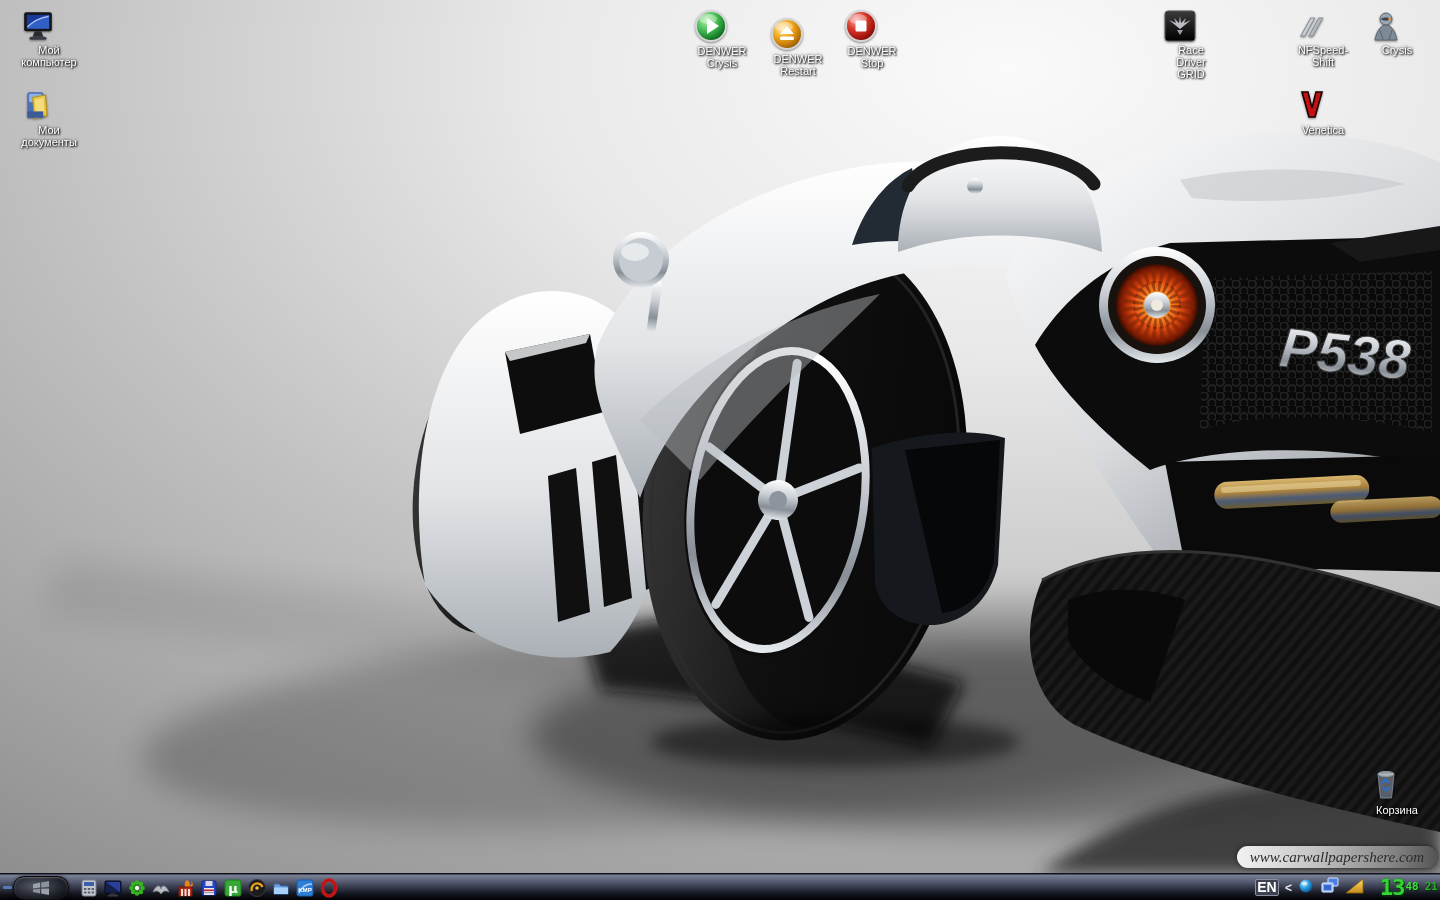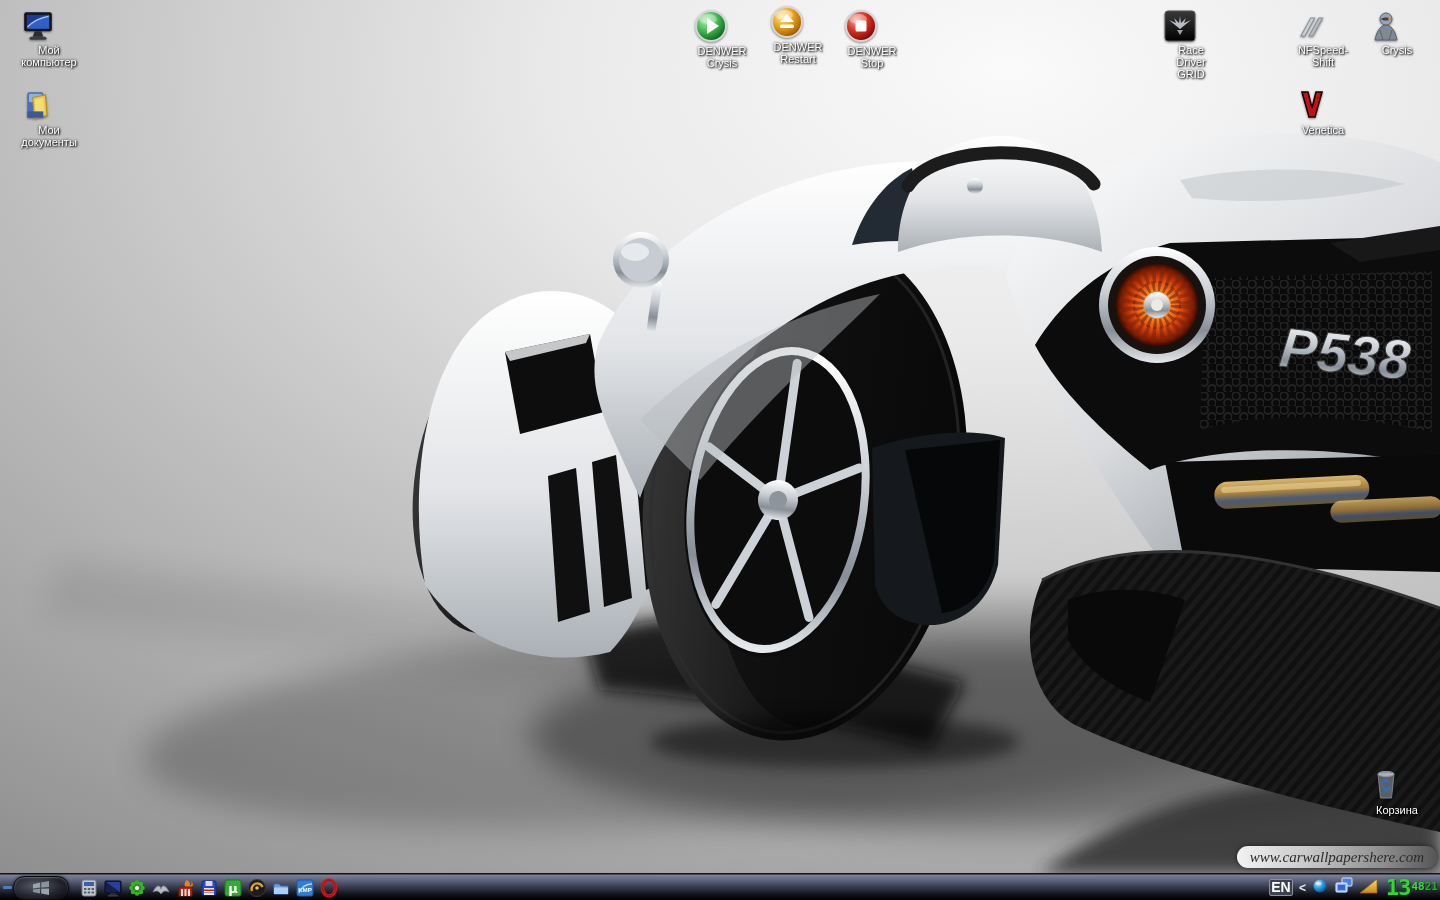--- a/index.html
+++ b/index.html
@@ -27,25 +27,25 @@
   #start-orb{position:absolute;left:13px;top:2px;width:54px;height:22px;border-radius:11px;
     background:radial-gradient(ellipse at 40% 40%,#565a68 0%,#23252e 55%,#04050a 100%);
     border:1px solid #0a0c12;box-shadow:inset 0 1px 2px rgba(255,255,255,.28),0 0 3px rgba(0,0,0,.6);
     display:flex;align-items:center;justify-content:center;}
   #quicklaunch{position:absolute;left:78px;top:0;height:27px;display:flex;align-items:center;gap:2px;}
   .ql{width:22px;height:22px;display:flex;align-items:center;justify-content:center;}
   #tray{position:absolute;right:2px;top:0;height:27px;display:flex;align-items:center;gap:6px;}
   #lang{min-width:20px;height:15px;line-height:15px;text-align:center;font-size:14px;font-weight:bold;color:#fff;
     background:#3c4150;border:1px solid #8a90a2;border-radius:2px;padding:0 1px;}
   #chev{color:#e8e8e8;font-size:12px;font-weight:bold;}
-  .clock{display:flex;align-items:center;gap:1px;font-family:"DejaVu Sans Mono",monospace;font-weight:bold;margin-left:2px;}
+  .clock{display:flex;align-items:center;gap:1px;font-family:"DejaVu Sans Mono",monospace;font-weight:bold;margin-left:10px;}
   .clock .h{font-size:22px;color:#33d633;text-shadow:1px 1px 0 #022d02,0 0 3px rgba(20,160,20,.8);letter-spacing:-1px;}
   .clock .col{display:flex;flex-direction:row;font-size:11px;line-height:10px;margin-top:-1px;}
   .clock .m{color:#38e038;text-shadow:1px 1px 0 #022d02;}
-  .clock .s{color:#28b028;text-shadow:1px 1px 0 #022d02;}
+  .clock .s{color:#28b028;text-shadow:1px 1px 0 #022d02;padding-left:6px;}
 </style>
 </head>
 <body>
 
 <div id="screen">
 <div id="desktop">
 
   <svg id="wallpaper" viewBox="0 0 1440 873" preserveAspectRatio="none">
     <defs>
       <radialGradient id="bg" cx="70%" cy="8%" r="115%">
@@ -240,21 +240,21 @@
         </radialGradient>
             </defs>
         <circle cx="17" cy="17" r="15" fill="url(#gGrn)" stroke="#d6d6d6" stroke-width="2"></circle>
         <ellipse cx="14" cy="10" rx="9" ry="5" fill="#fff" opacity="0.35"></ellipse>
         <path d="M13,9 L25,17 L13,25 Z" fill="#fff"></path>
       </svg>
     </span>
     <span class="ilabel">DENWER Crysis</span>
   </div>
 
-  <div class="dicon" style="left:749px;top:1px;width:76px">
+  <div class="dicon" style="left:749px;top:13px;width:76px">
     <span class="ig">
       <svg width="34" height="34" viewBox="0 0 34 34">
         <defs>
               <radialGradient id="gAmb" cx="35%" cy="30%" r="75%">
           <stop offset="0" stop-color="#ffe9b0"></stop>
                 <stop offset="0.45" stop-color="#f0a81e"></stop>
           <stop offset="0.78" stop-color="#c07808"></stop>
                 <stop offset="1" stop-color="#8a5404"></stop>
         </radialGradient>
             </defs>

